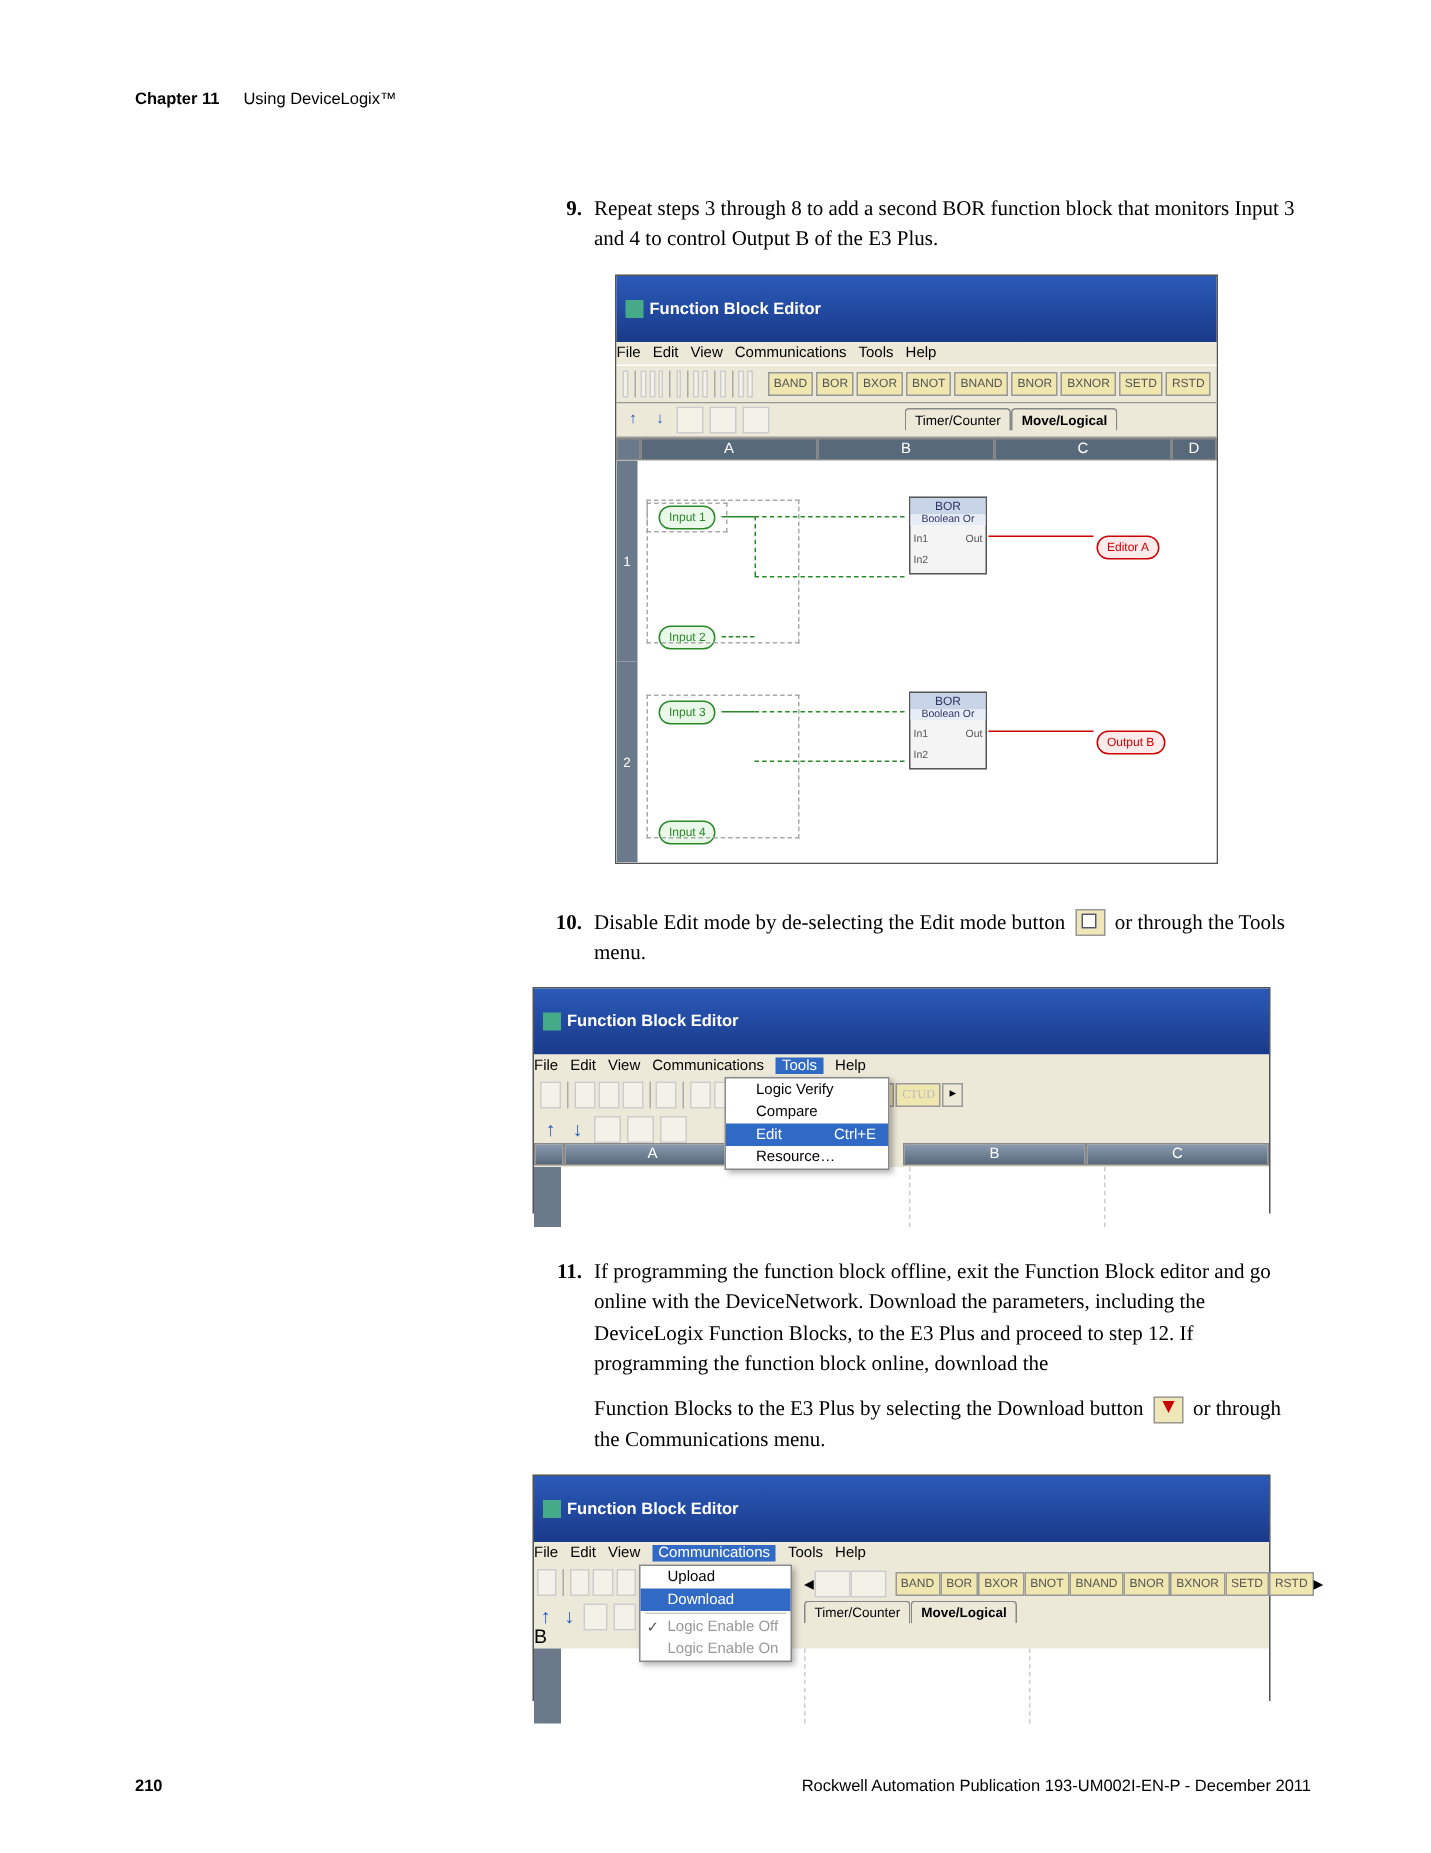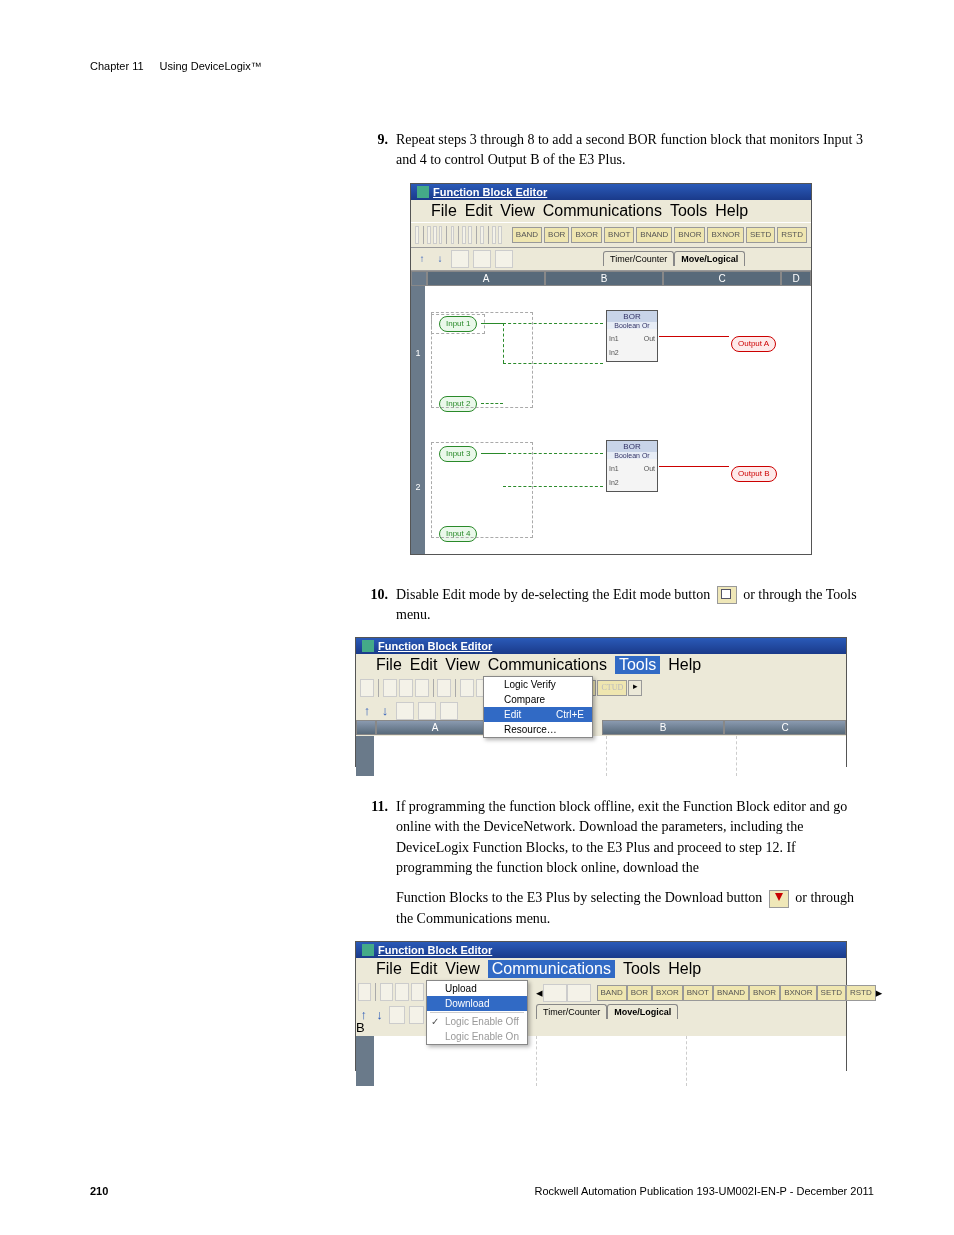--- a/index.html
+++ b/index.html
@@ -17,21 +17,21 @@
     padding: 60px 80px 40px 90px;
     box-sizing: border-box;
   }
   .header {
     display: flex;
     gap: 16px;
     font-size: 11px;
     margin-bottom: 58px;
   }
   .header .chapter {
-    font-weight: normal;
+    font-weight: bold;
   }
   .body-text {
     font-family: Georgia, 'Times New Roman', serif;
     font-size: 14px;
     line-height: 1.45;
     margin-left: 270px;
     margin-right: 10px;
   }
   .step {
     display: flex;
@@ -77,40 +77,39 @@
   }
   .fbe-window {
     border: 1px solid #555;
     background: #ece9d8;
     font-size: 10px;
     width: 490px;
   }
   .fbe-title {
     background: linear-gradient(#2a5ab8, #1a3a8a);
     color: #fff;
-    padding: 2px 6px;
+    padding: 16px 6px;
     font-weight: bold;
     font-size: 11px;
     display:flex;
     align-items:center;
     gap:4px;
-    text-decoration:underline;
   }
   .fbe-title::before{
     content:"";
     width:12px;height:12px;
     background:#4a8;
     display:inline-block;
   }
   .fbe-menu {
     background: #ece9d8;
-    padding: 2px 20px;
+    padding: 2px 0;
     display: flex;
     gap: 8px;
-    font-size: 16px;
+    font-size: 10px;
   }
   .fbe-menu span { cursor: default; }
   .fbe-menu .hl {
     background: #316ac5;
     color: #fff;
     padding: 0 4px;
   }
   .fbe-toolbar {
     background: #ece9d8;
     border-top: 1px solid #fff;
@@ -455,21 +454,21 @@
         <div class="input-pill" style="left:28px;top:110px;">Input 2</div>
         <div class="blk" style="left:195px;top:24px;">
           <div class="blk-title">BOR</div>
           <div class="blk-sub">Boolean Or</div>
           <div class="blk-body">
             <span class="blk-port-l" style="top:6px;">In1</span>
             <span class="blk-port-l" style="top:20px;">In2</span>
             <span class="blk-port-r" style="top:6px;">Out</span>
           </div>
         </div>
-        <div class="output-pill" style="left:320px;top:50px;">Output A</div>
+        <div class="output-pill" style="left:320px;top:50px;">Editor A</div>
         <div class="wire solid" style="left:70px;top:37px;width:22px;"></div>
         <div class="wire" style="left:92px;top:37px;width:100px;"></div>
         <div class="wire" style="left:92px;top:37px;height:40px;border-top:none;border-left:1px dashed #2a8a2a;"></div>
         <div class="wire" style="left:92px;top:77px;width:100px;"></div>
         <div class="wire" style="left:70px;top:117px;width:22px;"></div>
         <div class="wire solid" style="left:248px;top:50px;width:70px;border-color:#c00;"></div>
         <div class="dot-border" style="left:20px;top:26px;width:100px;height:94px;"></div>
 
         <div class="input-pill" style="left:28px;top:160px;">Input 3</div>
         <div class="input-pill" style="left:28px;top:240px;">Input 4</div>

